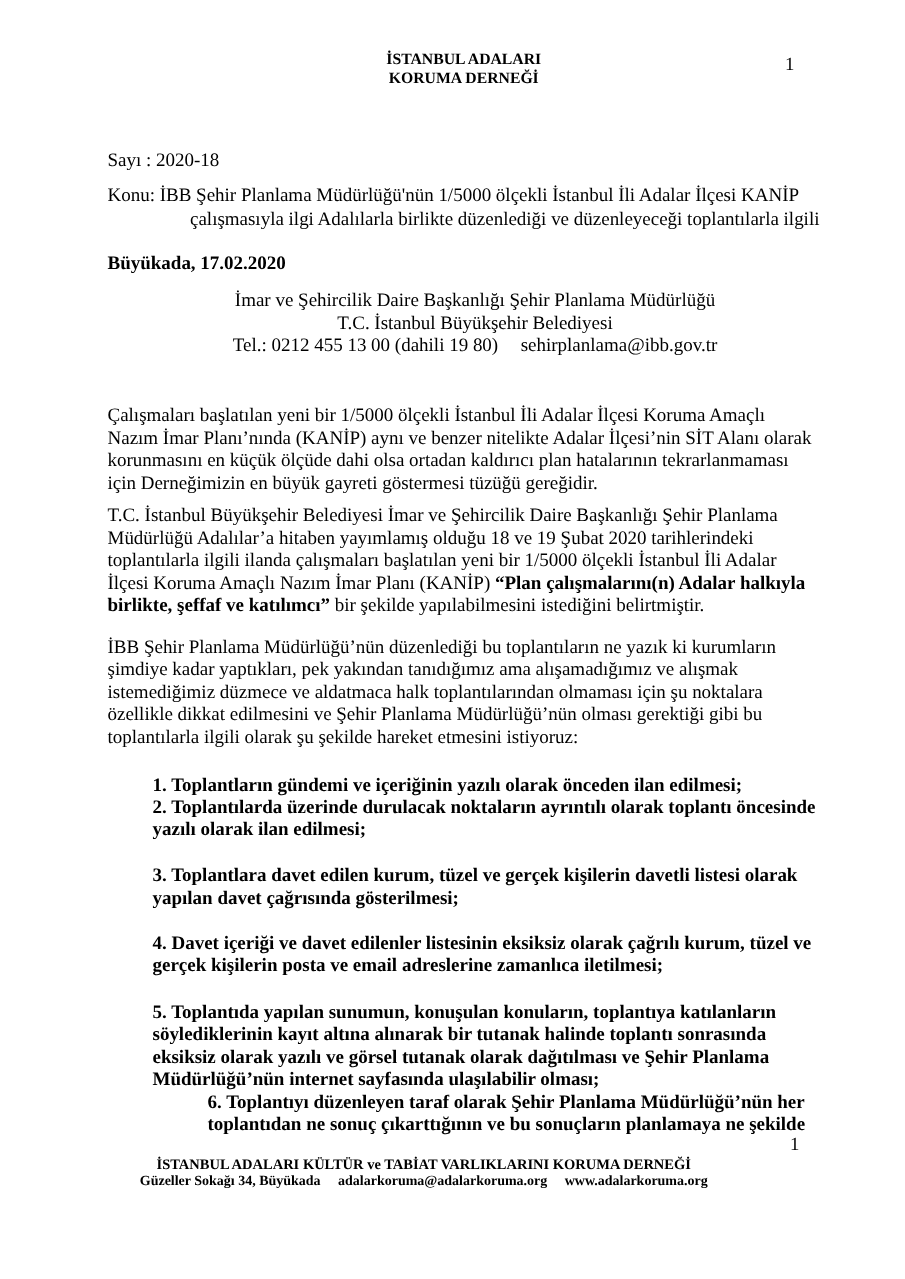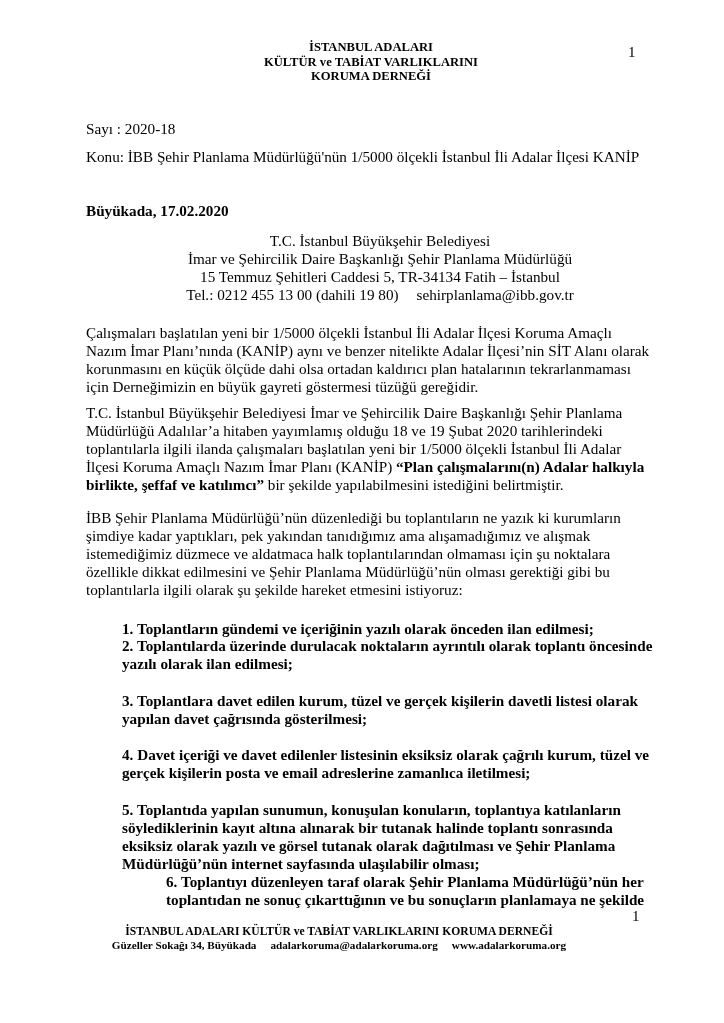--- a/index.html
+++ b/index.html
@@ -37,35 +37,34 @@
   }
   .footer .l1 { font-size: 11.6px; }
   .gap { display: inline-block; width: 14px; }
   b { font-weight: bold; }
 </style>
 </head>
 <body>
 
 <div class="abs header">
   <div>İSTANBUL ADALARI</div>
-  <div>KÜLTÜR ve TABİAT VARLIKLARINI</div>
   <div>KORUMA DERNEĞİ</div>
 </div>
 <div class="abs page-num-top">1</div>
 
 <div class="abs sayi">Sayı : 2020-18</div>
 <div class="abs konu">
   <div>Konu: İBB Şehir Planlama Müdürlüğü'nün 1/5000 ölçekli İstanbul İli Adalar İlçesi KANİP</div>
+  <div class="l2">çalışmasıyla ilgi Adalılarla birlikte düzenlediği ve düzenleyeceği toplantılarla ilgili</div>
 </div>
 <div class="abs date">Büyükada, 17.02.2020</div>
 
 <div class="abs recipient">
+  <div>İmar ve Şehircilik Daire Başkanlığı Şehir Planlama Müdürlüğü</div>
   <div>T.C. İstanbul Büyükşehir Belediyesi</div>
-  <div>İmar ve Şehircilik Daire Başkanlığı Şehir Planlama Müdürlüğü</div>
-  <div>15 Temmuz Şehitleri Caddesi 5, TR-34134 Fatih – İstanbul</div>
   <div><span>Tel.: 0212 455 13 00 (dahili 19 80)</span><span class="tel-gap"></span><span>sehirplanlama@ibb.gov.tr</span></div>
 </div>
 
 <div class="abs para p1">Çalışmaları başlatılan yeni bir 1/5000 ölçekli İstanbul İli Adalar İlçesi Koruma Amaçlı Nazım İmar Planı’nında (KANİP) aynı ve benzer nitelikte Adalar İlçesi’nin SİT Alanı olarak korunmasını en küçük ölçüde dahi olsa ortadan kaldırıcı plan hatalarının tekrarlanmaması için Derneğimizin en büyük gayreti göstermesi tüzüğü gereğidir.</div>
 <div class="abs para p2"><span>T.C. İstanbul Büyükşehir Belediyesi İmar ve Şehircilik Daire Başkanlığı Şehir Planlama Müdürlüğü Adalılar’a hitaben yayımlamış olduğu 18 ve 19 Şubat 2020 tarihlerindeki toplantılarla ilgili ilanda çalışmaları başlatılan yeni bir 1/5000 ölçekli İstanbul İli Adalar İlçesi Koruma Amaçlı Nazım İmar Planı (KANİP) </span><b>“Plan çalışmalarını(n) Adalar halkıyla birlikte, şeffaf ve katılımcı”</b><span> bir şekilde yapılabilmesini istediğini belirtmiştir.</span></div>
 <div class="abs para p3">İBB Şehir Planlama Müdürlüğü’nün düzenlediği bu toplantıların ne yazık ki kurumların şimdiye kadar yaptıkları, pek yakından tanıdığımız ama alışamadığımız ve alışmak istemediğimiz düzmece ve aldatmaca halk toplantılarından olmaması için şu noktalara özellikle dikkat edilmesini ve Şehir Planlama Müdürlüğü’nün olması gerektiği gibi bu toplantılarla ilgili olarak şu şekilde hareket etmesini istiyoruz:</div>
 
 <div class="abs items" style="top:0;">
   <div class="item" style="top:620px;">1. Toplantların gündemi ve içeriğinin yazılı olarak önceden ilan edilmesi;</div>
   <div class="item" style="top:637px;">2. Toplantılarda üzerinde durulacak noktaların ayrıntılı olarak toplantı öncesinde yazılı olarak ilan edilmesi;</div>

